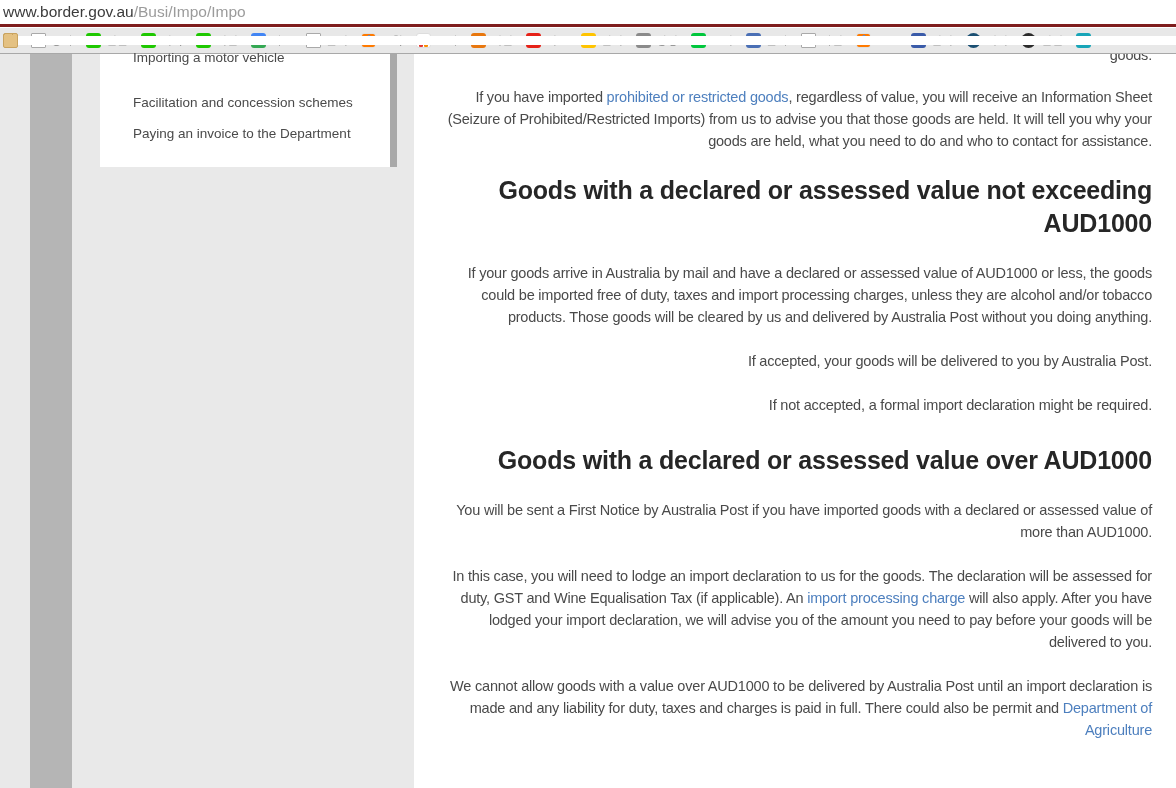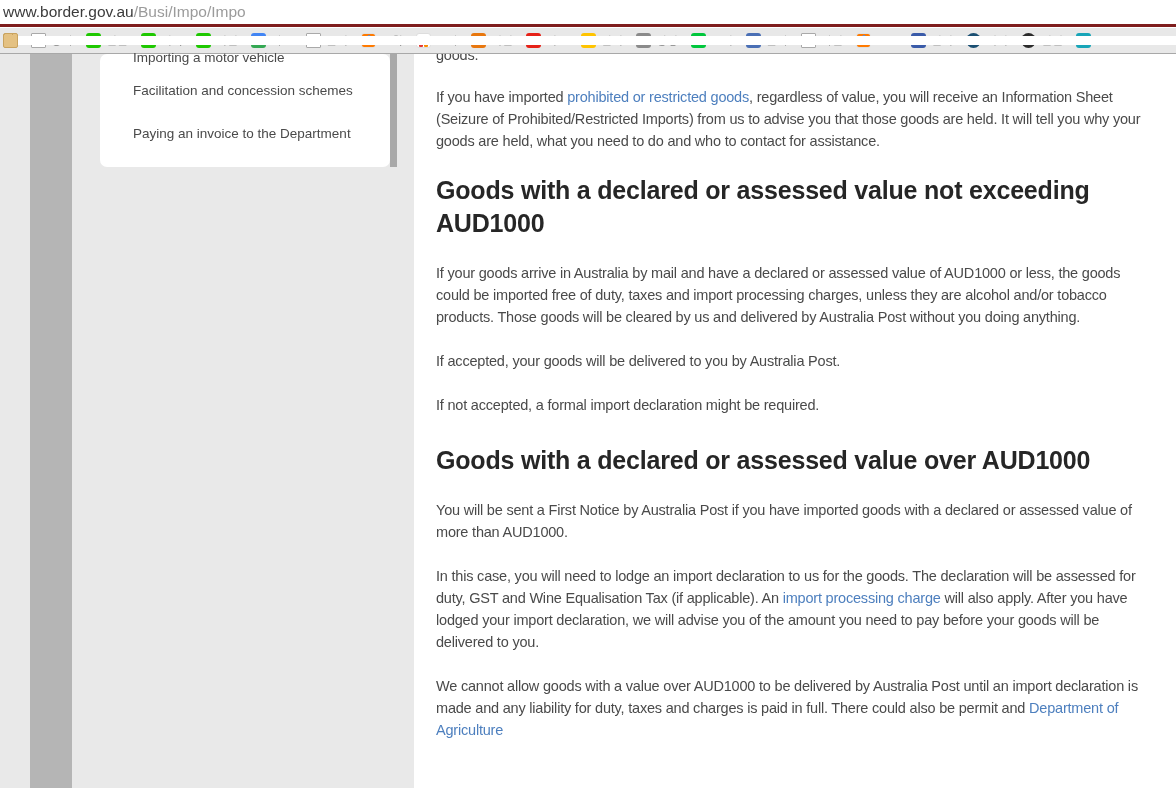--- a/index.html
+++ b/index.html
@@ -31,29 +31,29 @@
                      radial-gradient(circle at 9px 11px, #fb8c00 2px, transparent 2.5px) !important; }
   .bi.shape-person { background:#fff !important; border:1px solid #e0e0e0;
     background-image:radial-gradient(circle at 7px 4px, #5b8dd6 2.5px, transparent 3px),
                      linear-gradient(#ff7a00 0 0) !important;
     background-size:100% 100%, 9px 5px; background-position:0 0, 2px 9px; background-repeat:no-repeat; }
   .white-stripe { position:absolute; left:18px; top:8px; right:0; height:9px; background:#fff; pointer-events:none; }
 
   
   .viewport { position:absolute; left:0; top:54px; width:1176px; height:734px; background:#e9e9e9; }
   .dark-bar { position:absolute; left:30px; top:0; width:42px; height:734px; background:#b5b5b5; }
-  .sidebar-card { position:absolute; left:100px; top:0; width:290px; height:113px; background:#fff;border-radius:7px; }
+  .sidebar-card { position:absolute; left:100px; top:0; width:290px; height:113px; background:#fff; }
   .sidebar-scrollbar { position:absolute; left:390px; top:0; width:7px; height:113px; background:#a9a9a9; }
   .side-item { position:absolute; left:33px; font-size:13.5px; color:#4a4a4a; white-space:nowrap; cursor:pointer; }
   .side-item.i0 { top:-4px; }
-  .side-item.i1 { top:29px;text-align:right; }
+  .side-item.i1 { top:41px;text-align:right; }
   .side-item.i2 { top:72px; }
 
   .main { position:absolute; left:414px; top:0; width:762px; height:734px;
-    background:#fff; padding:0 24px 0 22px; overflow:hidden; }
+    background:#fff; padding:0 24px 0 22px; overflow:hidden;text-align:right; }
   .main p { font-size:14.5px; line-height:22px; color:#4a4a4a;
     letter-spacing:-0.2px; margin:0 0 22px 0; }
   .main p.clip { margin-top:-10px; margin-bottom:20px; }
   .main h2 { font-size:25px; line-height:33px; font-weight:bold; color:#262626;
     letter-spacing:-0.2px; margin:28px 0 22px 0; }
   .main h2.first { margin-top:20px; }
   a.lnk { color:#4d7fbe; text-decoration:none; cursor:pointer; }
   .bold { font-weight:bold; }
 </style>
 </head>

